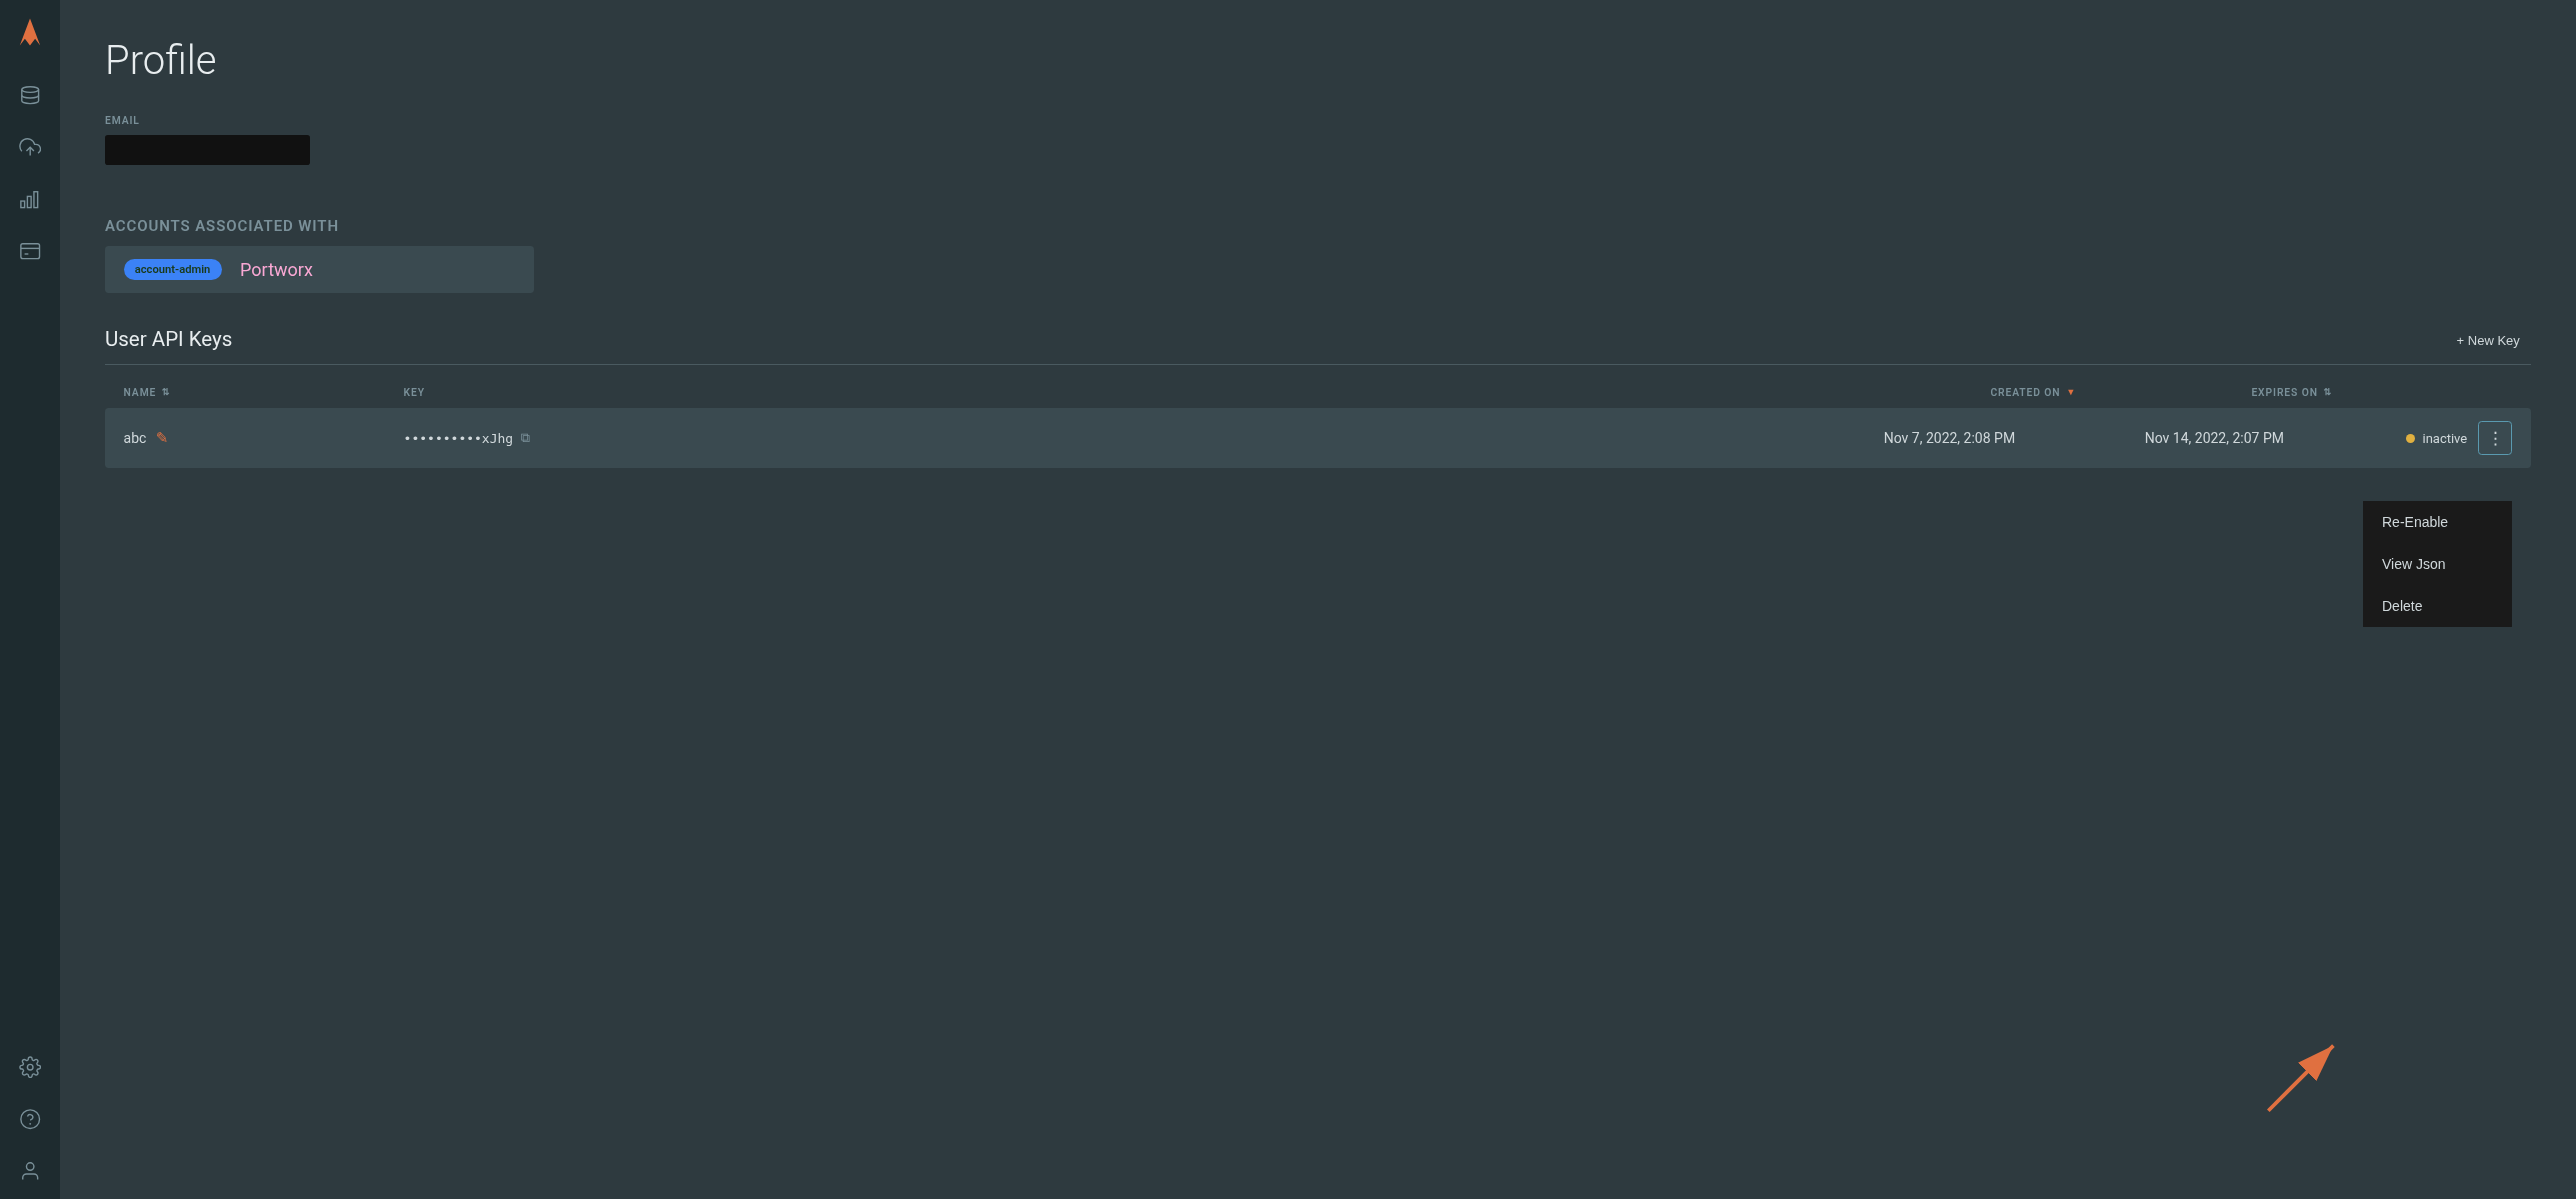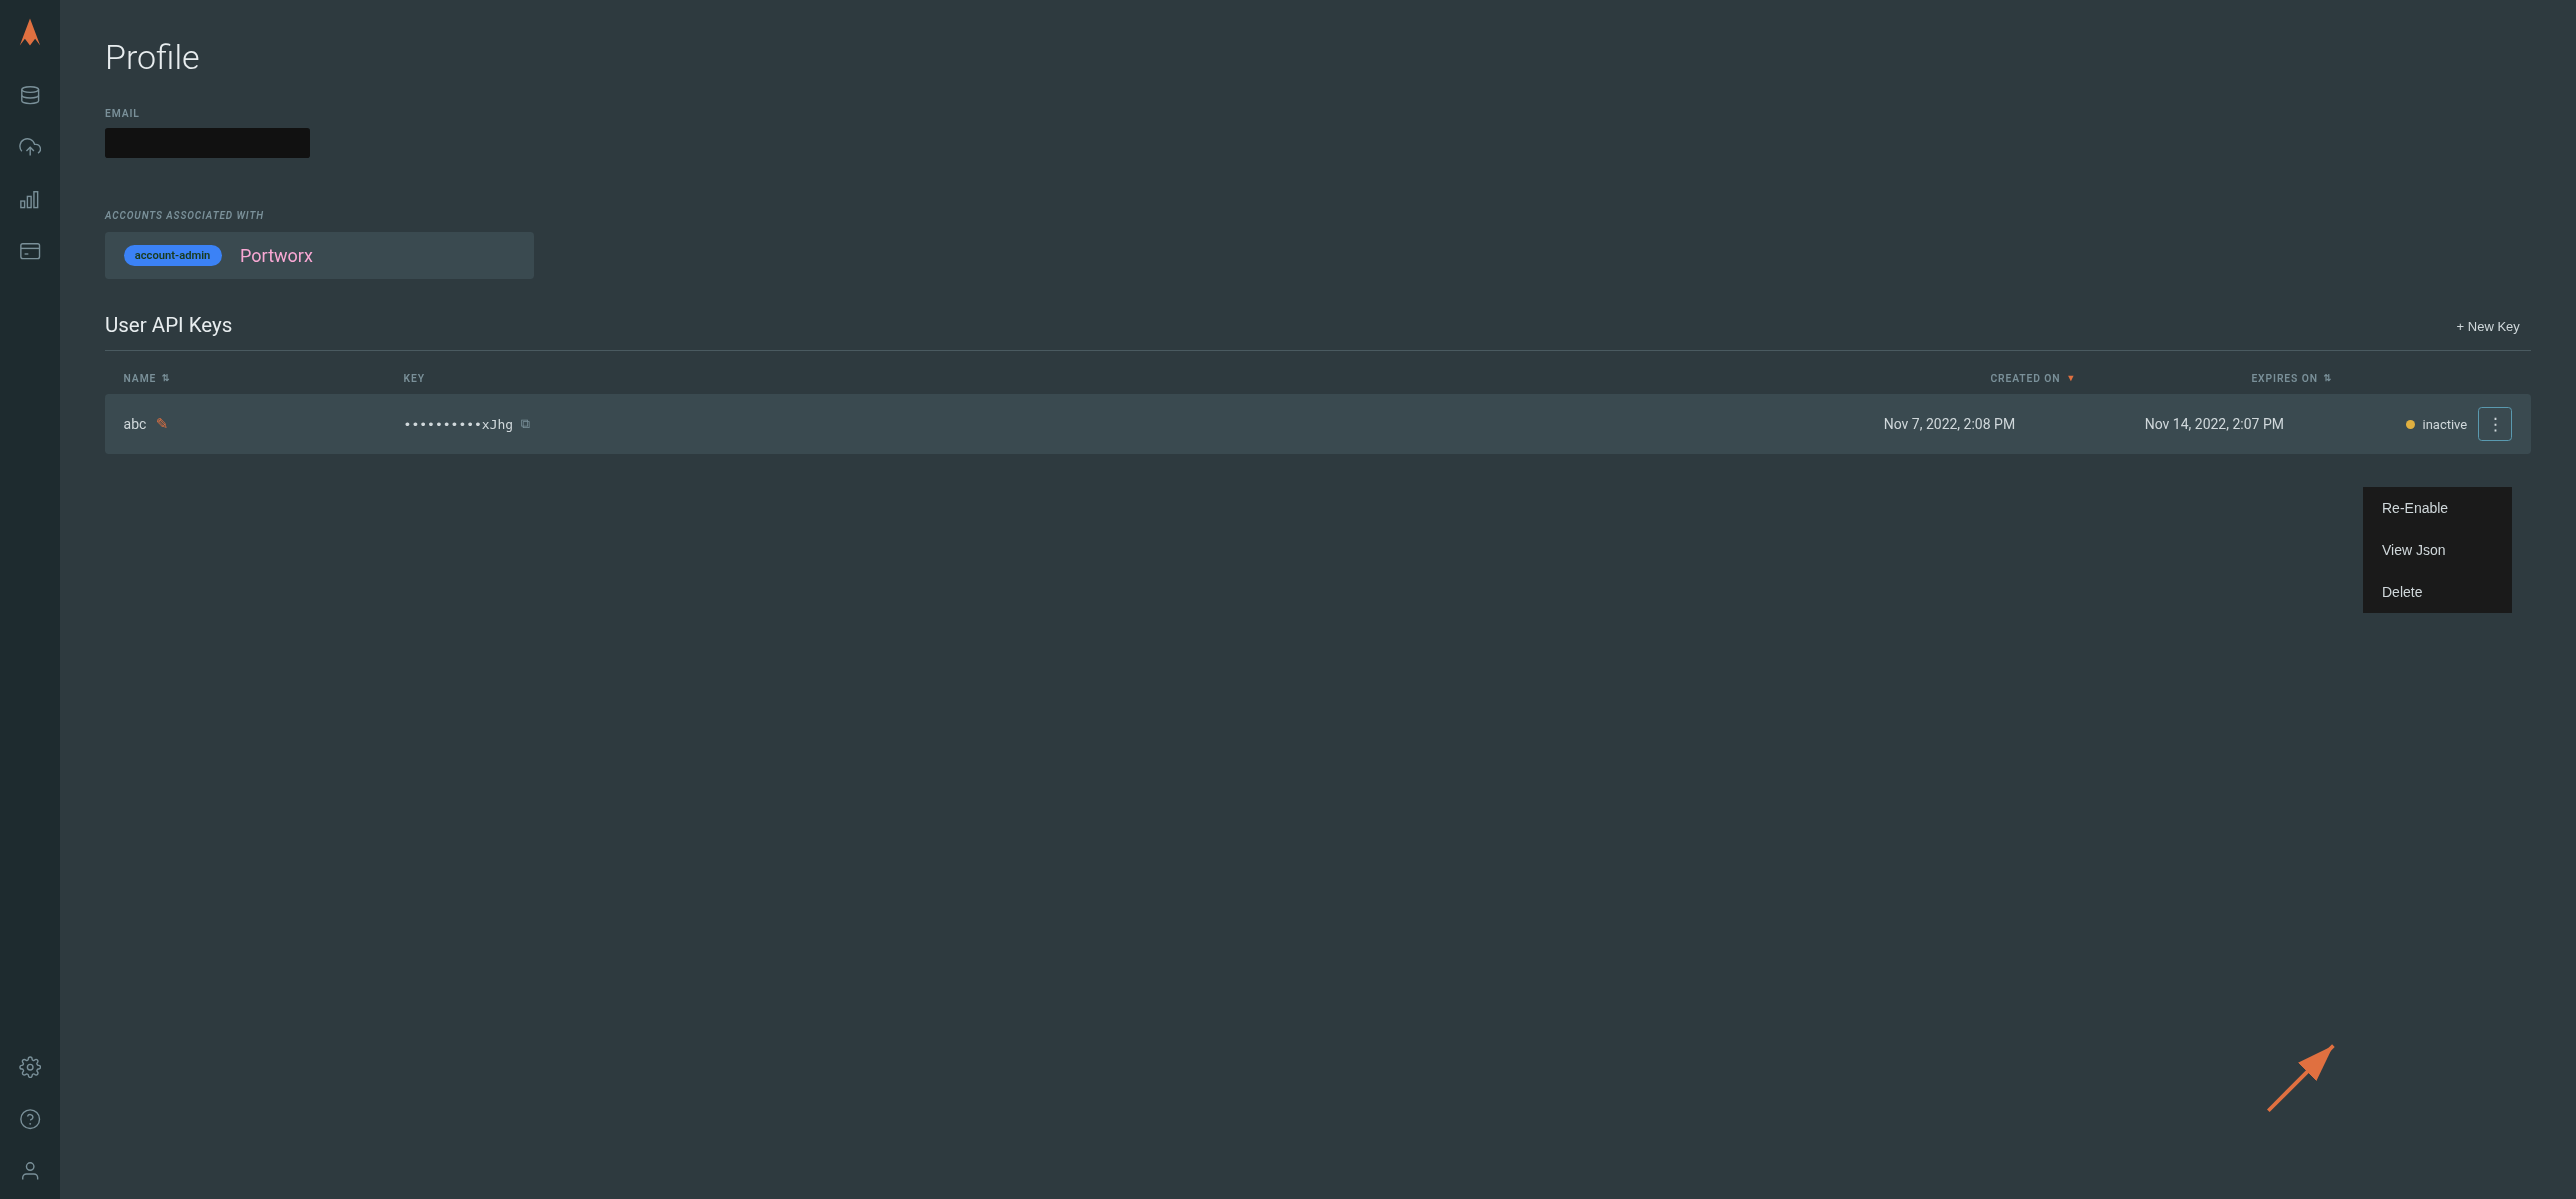--- a/index.html
+++ b/index.html
@@ -45,21 +45,21 @@
 
     
     .main {
       flex: 1;
       padding: 37px 45px;
       overflow-y: auto;
       position: relative;
     }
 
     .page-title {
-      font-size: 34px;
+      font-size: 40px;
       font-weight: 300;
       color: #e8edef;
       margin-bottom: 30px;
     }
 
     .field-label {
       font-size: 10.3px;
       font-weight: 600;
       letter-spacing: 0.9px;
       color: #7a9099;
@@ -71,27 +71,26 @@
       background: #1a1a1a;
       border-radius: 3.7px;
       padding: 7.5px 15px;
       display: inline-block;
       margin-bottom: 26px;
       min-width: 186px;
       height: 30px;
     }
 
     .section-label {
-      font-size: 10px;
+      font-size: 15px;
       font-weight: 600;
       letter-spacing: 0.9px;
       color: #7a9099;
       text-transform: uppercase;
       margin-bottom: 11.2px;
-      font-style: italic;
     }
 
     .accounts-row {
       background: #3a4a50;
       border-radius: 3.7px;
       padding: 13px 18.6px;
       display: flex;
       align-items: center;
       gap: 18.6px;
       max-width: 429px;

